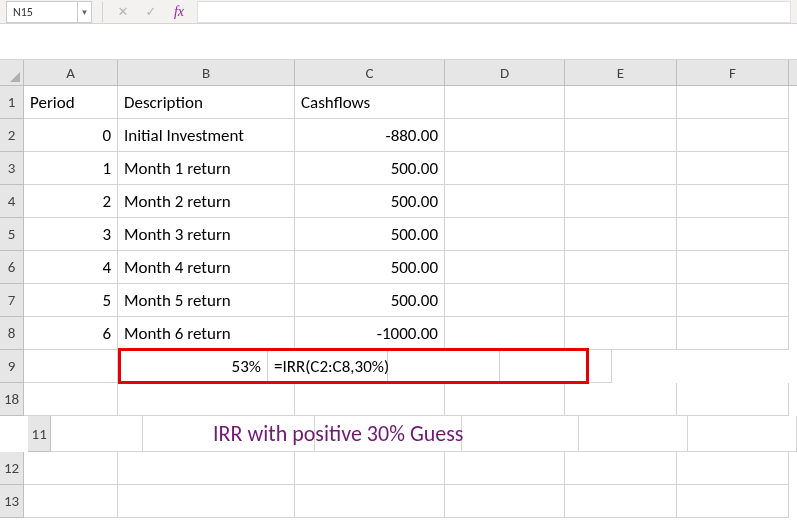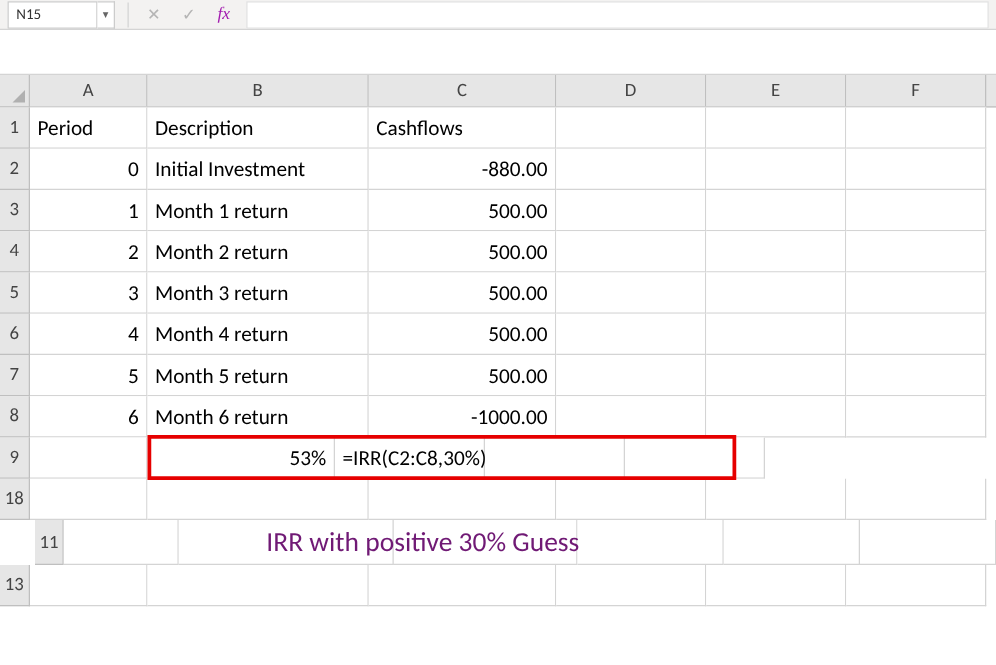--- a/index.html
+++ b/index.html
@@ -314,24 +314,33 @@
       <div class="cell col-A"></div>
       <div class="cell txt col-B" style="position:relative;">
         <span class="overflow-text" style="left:70px; font-size:22px;">IRR with positive 30% Guess</span>
       </div>
       <div class="cell col-C"></div>
       <div class="cell col-D"></div>
       <div class="cell col-E"></div>
       <div class="cell col-F"></div>
     </div>
 
-
-    <div class="row">
-      <div class="row-header">13</div>
+    <div class="row">
+      <div class="row-header">12</div>
       <div class="cell col-A"></div>
       <div class="cell col-B"></div>
       <div class="cell col-C"></div>
       <div class="cell col-D"></div>
       <div class="cell col-E"></div>
       <div class="cell col-F"></div>
     </div>
+
+    <div class="row">
+      <div class="row-header">13</div>
+      <div class="cell col-A"></div>
+      <div class="cell col-B"></div>
+      <div class="cell col-C"></div>
+      <div class="cell col-D"></div>
+      <div class="cell col-E"></div>
+      <div class="cell col-F"></div>
+    </div>
   </div>
 </div>
 
 </body></html>

